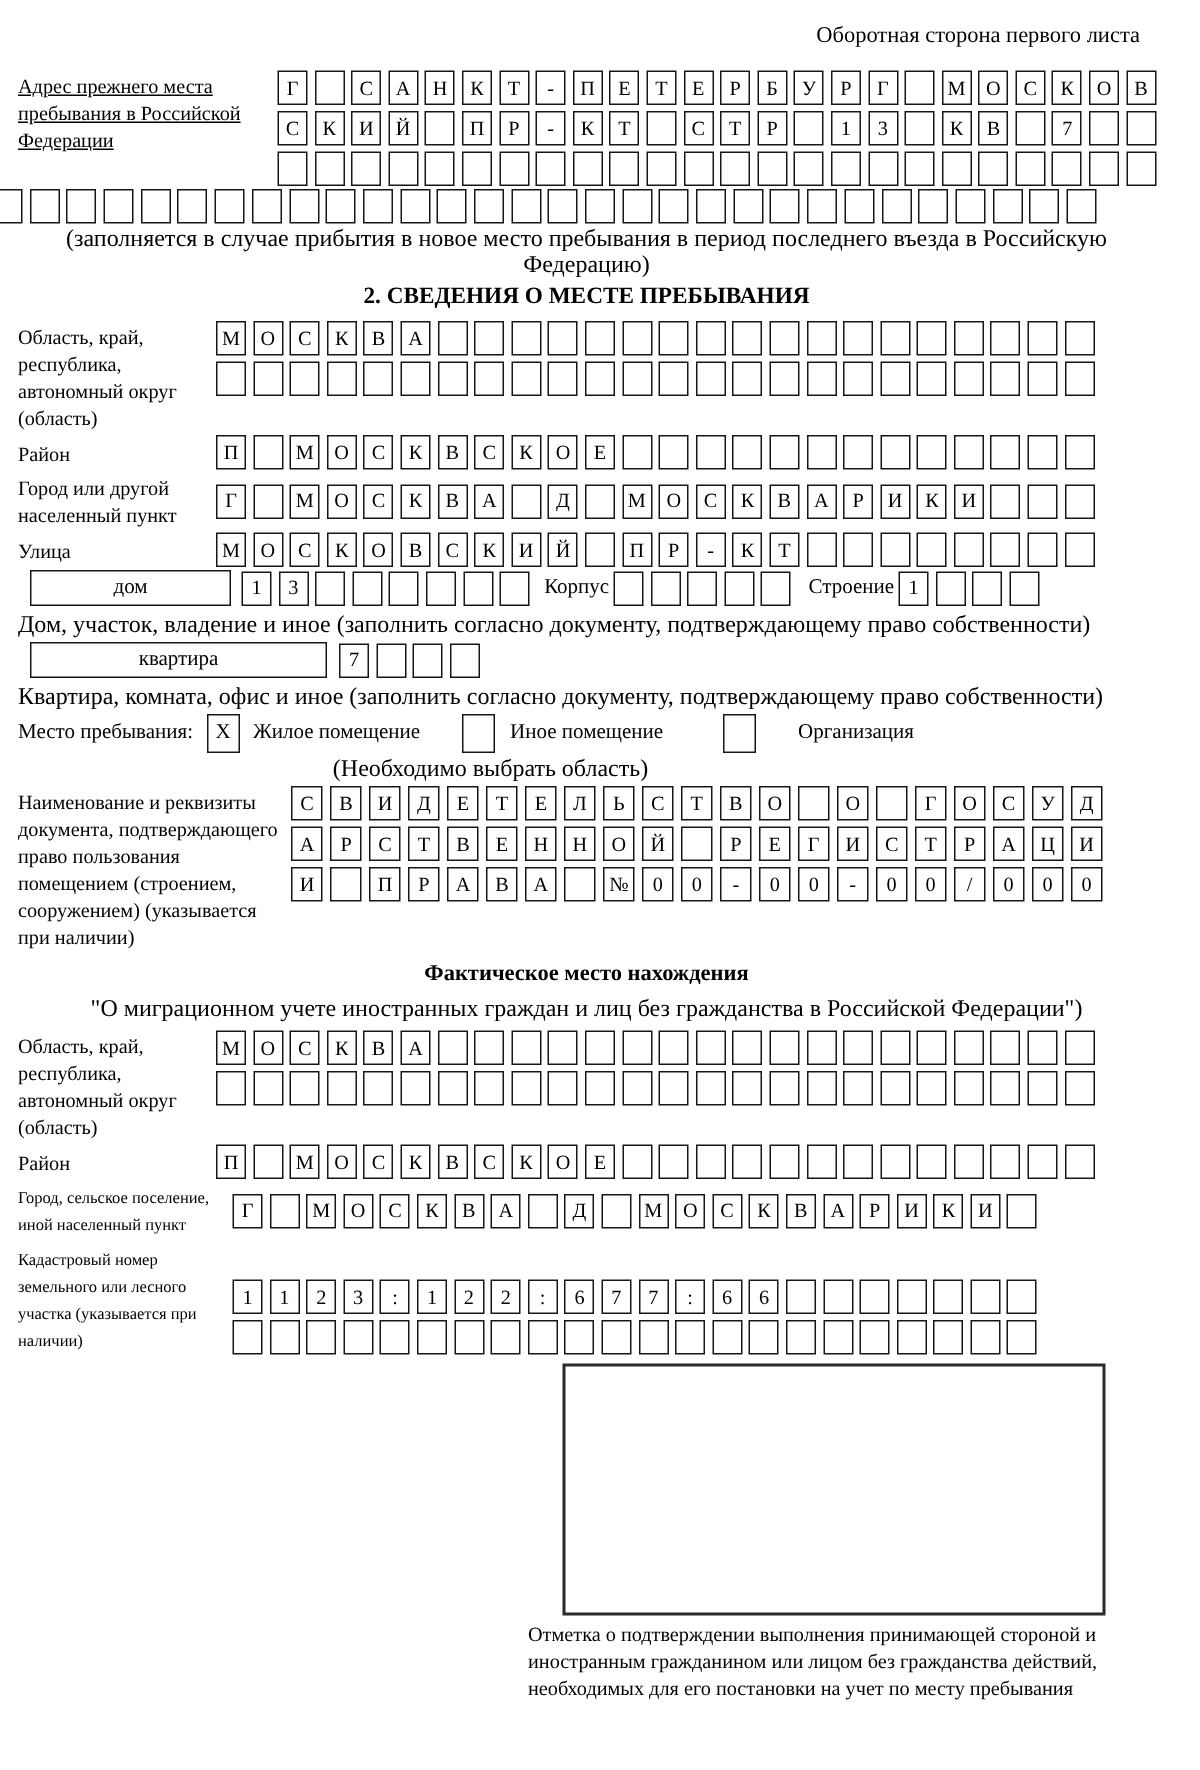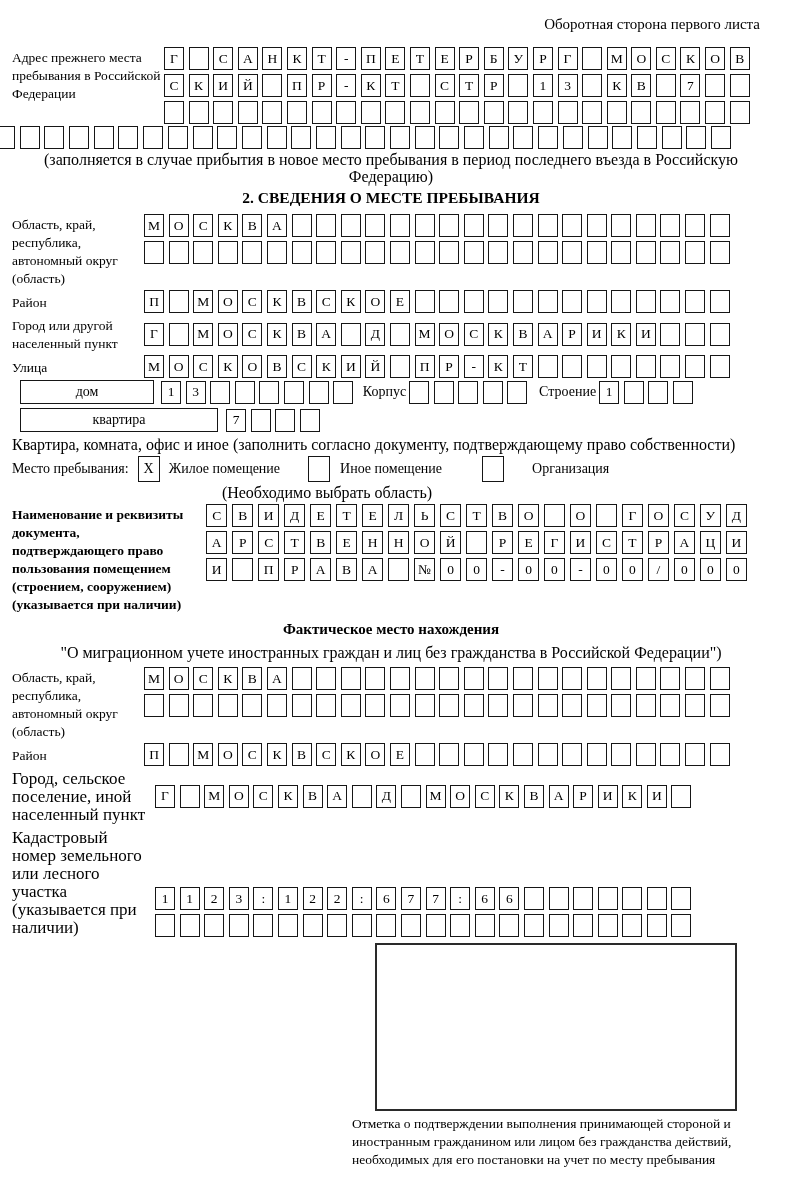--- a/index.html
+++ b/index.html
@@ -9,24 +9,24 @@
     font-family: "Liberation Serif", "DejaVu Serif", serif;
     color: #000; font-size: 14px; overflow: hidden;
   }
   .page { width: 800px; height: 1180px; padding: 0 30px 0 12px; position: relative; }
 
   .header-note { text-align: right; padding: 16px 10px 0 0; font-size: 15px; }
 
   .fieldrow { display: flex; align-items: flex-start; margin-bottom: 2px; }
   .fieldrow.vcenter { align-items: center; }
   .flabel { flex: none; font-size: 13.5px; line-height: 18px; padding-top: 2px; }
-  .lab150 { width: 150px; margin-right: 2px; }
+  .lab150 { width: 150px; margin-right: 23px; text-decoration: underline; }
   .lab127 { width: 127px; margin-right: 5px; }
-  .lab138 { width: 138px; margin-right: 5px; font-size: 17px; }
-  .lab175 { width: 175px; margin-right: 19px; font-weight: bold; }
+  .lab138 { width: 138px; margin-right: 5px; font-size: 11px; }
+  .lab175 { width: 175px; margin-right: 7px; }
 
   .cellrow { display: flex; flex: none; margin-bottom: 4px; }
   .cellrow:last-child { margin-bottom: 0; }
   .cell {
     flex: none; width: 20px; height: 23px; margin-right: 4.6px;
     border: 1.6px solid #161616;
     display: inline-flex; align-items: center; justify-content: center;
     font-size: 13.5px;
   }
   .doc .cell { width: 21.4px; margin-right: 4.6px; }
@@ -367,20 +367,21 @@
         <span class="cell"></span>
       </div>
     <span class="inlbl s">Строение</span>
     <div class="cellrow inline">
         <span class="cell">1</span>
         <span class="cell"></span>
         <span class="cell"></span>
         <span class="cell"></span>
       </div>
   </div>
+  <div class="note" style="text-align:left;">Дом, участок, владение и иное (заполнить согласно документу, подтверждающему право собственности)</div>
 
   <div class="aptrow">
     <div class="widebox aptbox">квартира</div>
     <div class="cellrow inline">
         <span class="cell">7</span>
         <span class="cell"></span>
         <span class="cell"></span>
         <span class="cell"></span>
       </div>
   </div>

